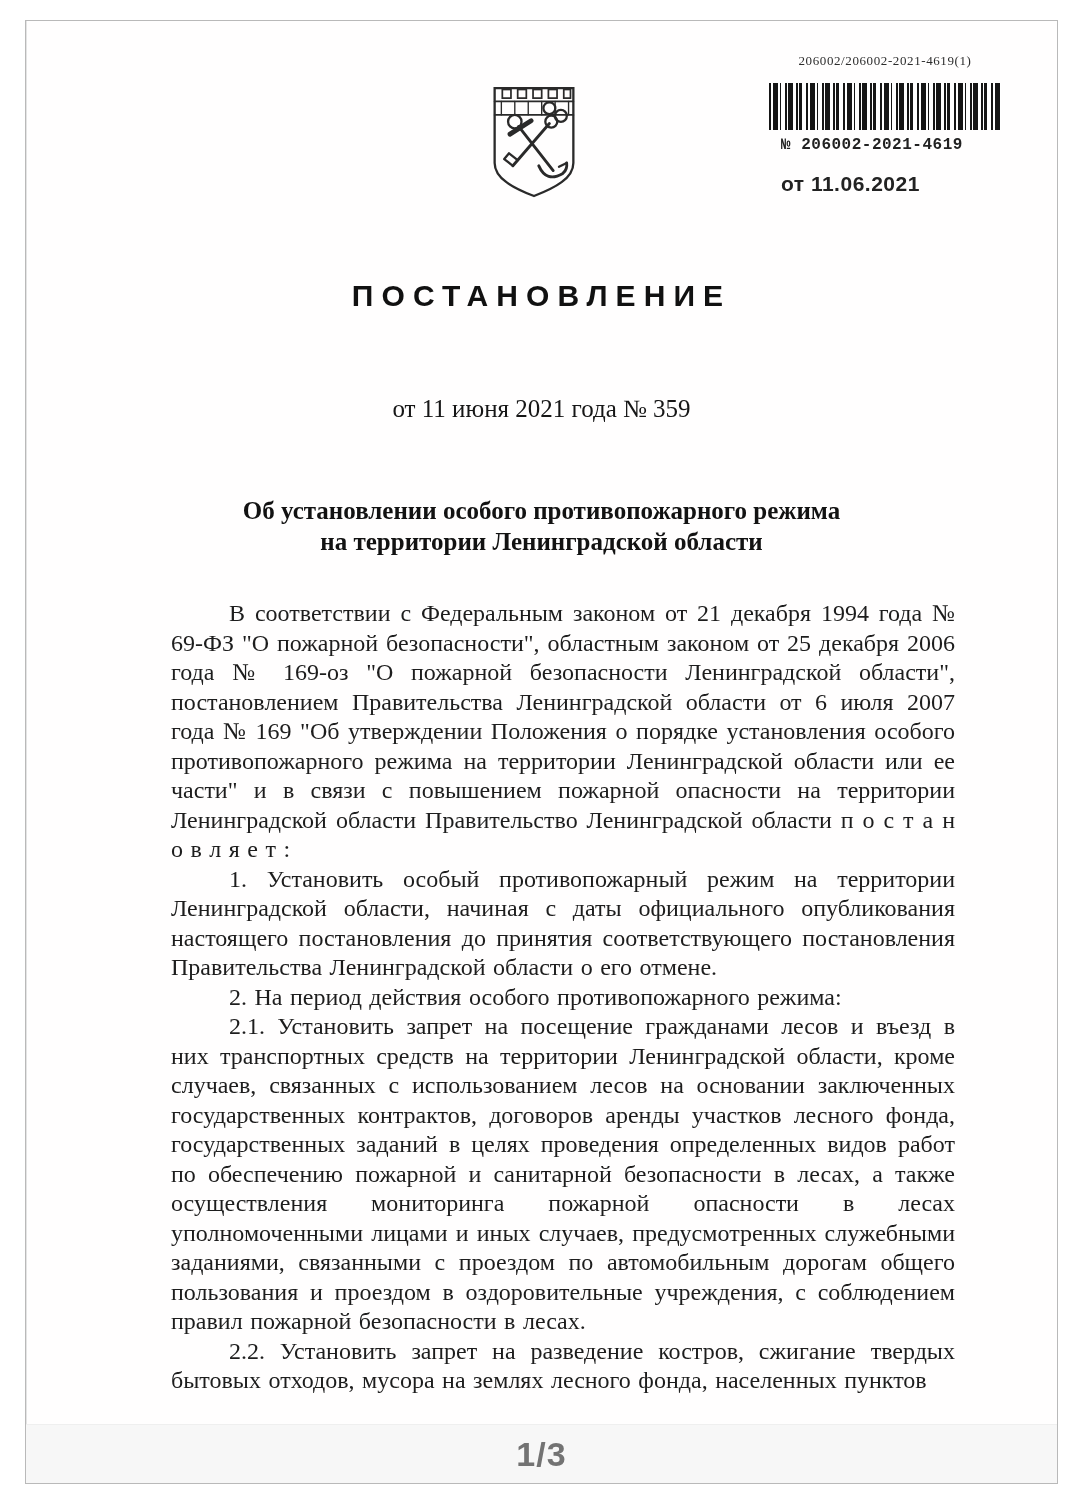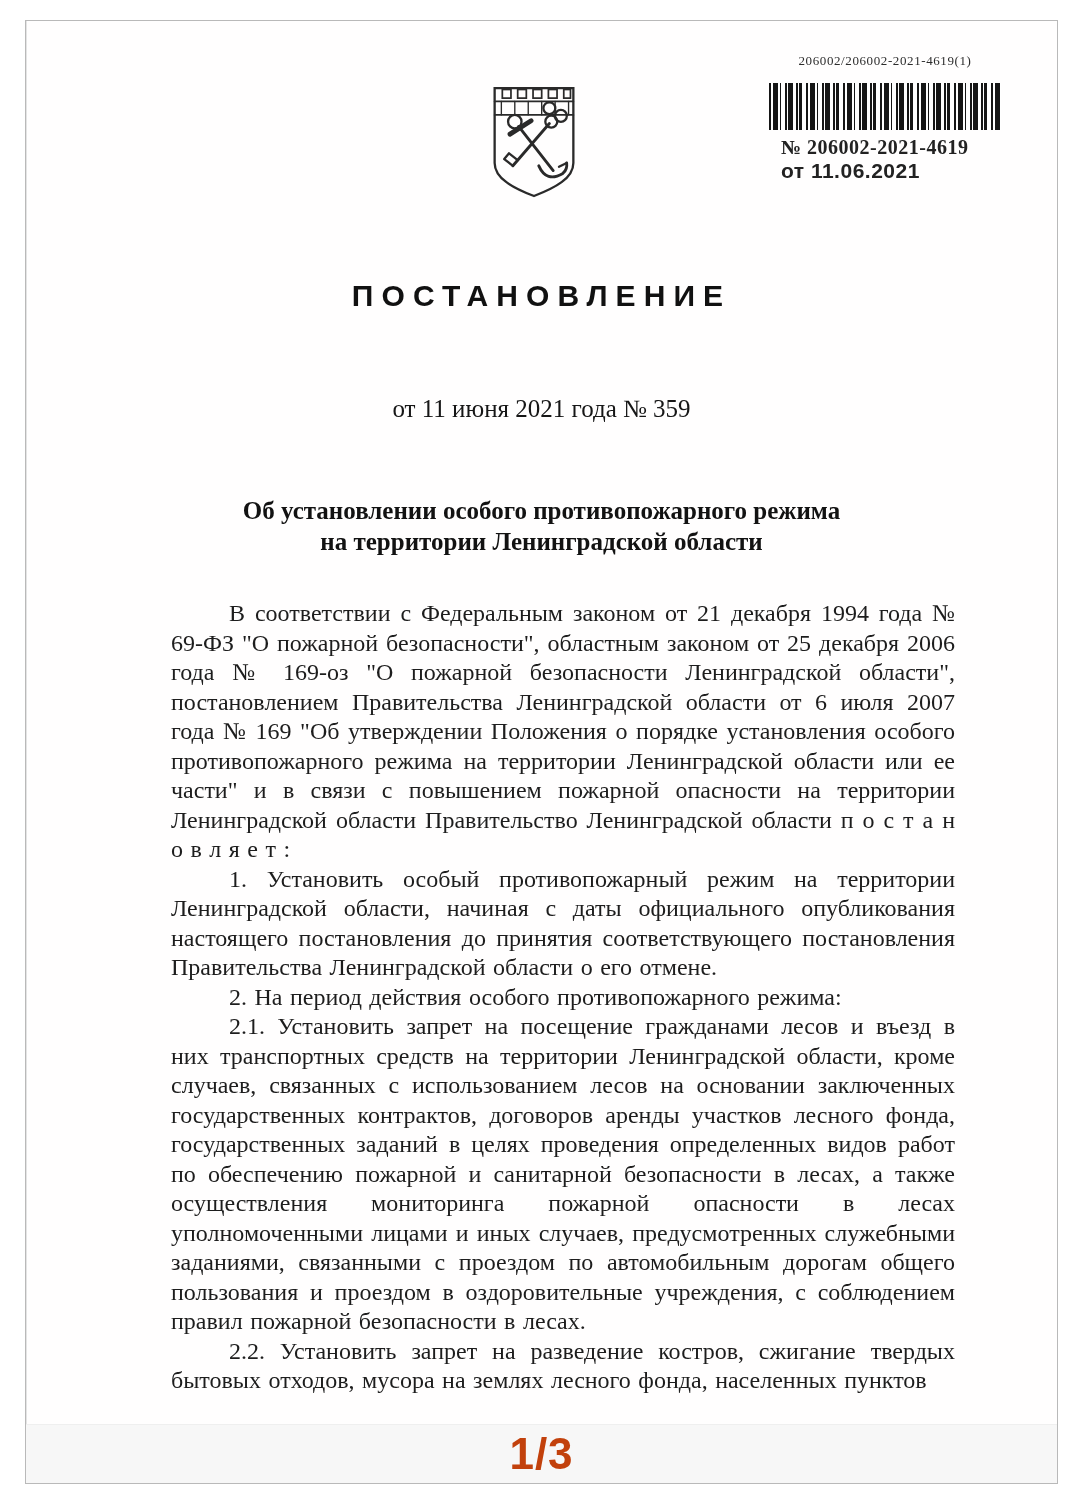--- a/index.html
+++ b/index.html
@@ -42,36 +42,36 @@
     background-image: repeating-linear-gradient(90deg,
       #161616 0 2px, #ffffff 2px 4px,
       #161616 4px 9px, #ffffff 9px 11px,
       #161616 11px 12px, #ffffff 12px 16px,
       #161616 16px 18px, #ffffff 18px 19px,
       #161616 19px 24px, #ffffff 24px 27px,
       #161616 27px 29px, #ffffff 29px 30px,
       #161616 30px 33px, #ffffff 33px 37px);
   }
   .barcode-number {
-    font-family: Liberation Serif, serif;
+    font-family: Liberation Mono, monospace;
     font-weight: 600;
-    font-size: 20px;
+    font-size: 16px;
     letter-spacing: 0.5px;
     color: #222;
     padding-left: 16px;
     white-space: nowrap;
   }
   .barcode-date {
     font-family: "Liberation Sans", sans-serif;
     font-weight: 600;
     font-size: 21px;
     letter-spacing: 0.5px;
     color: #222;
     padding-left: 16px;
-    margin-top: 0;
+    margin-top: 18px;
     white-space: nowrap;
   }
   
   .emblem {
     position: absolute;
     top: 52px; left: 460px;
     width: 96px; height: 128px;
   }
   
   .org-name {
@@ -135,22 +135,22 @@
     height: 58px;
     background: #f7f7f7;
     border-top: 1px solid #efefef;
     display: flex;
     align-items: center;
     justify-content: center;
   }
   .pager-text {
     font-family: "Liberation Sans", sans-serif;
     font-weight: 700;
-    font-size: 44px;
-    color: #c2410c;
+    font-size: 34px;
+    color: #737373;
     letter-spacing: 1px;
   }
 </style>
 </head>
 <body>
 
 <div class="page-frame">
 
   <div class="reg-block">
     <div class="ref-small">206002/206002-2021-4619(1)</div>

